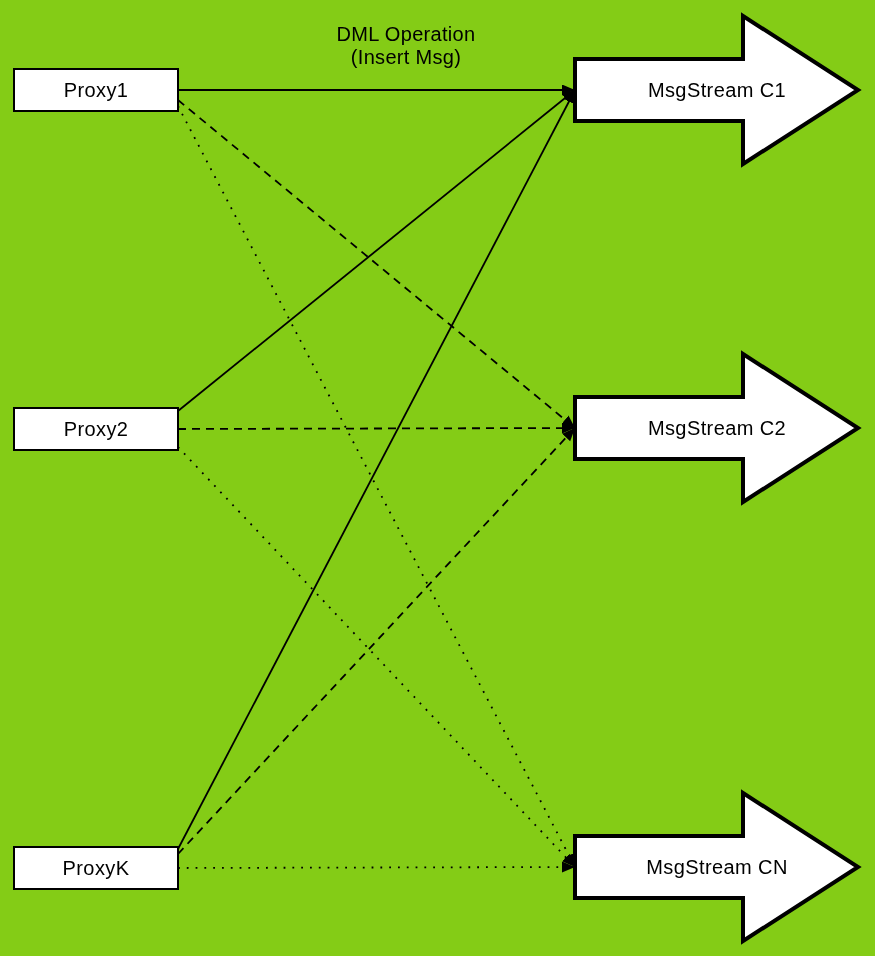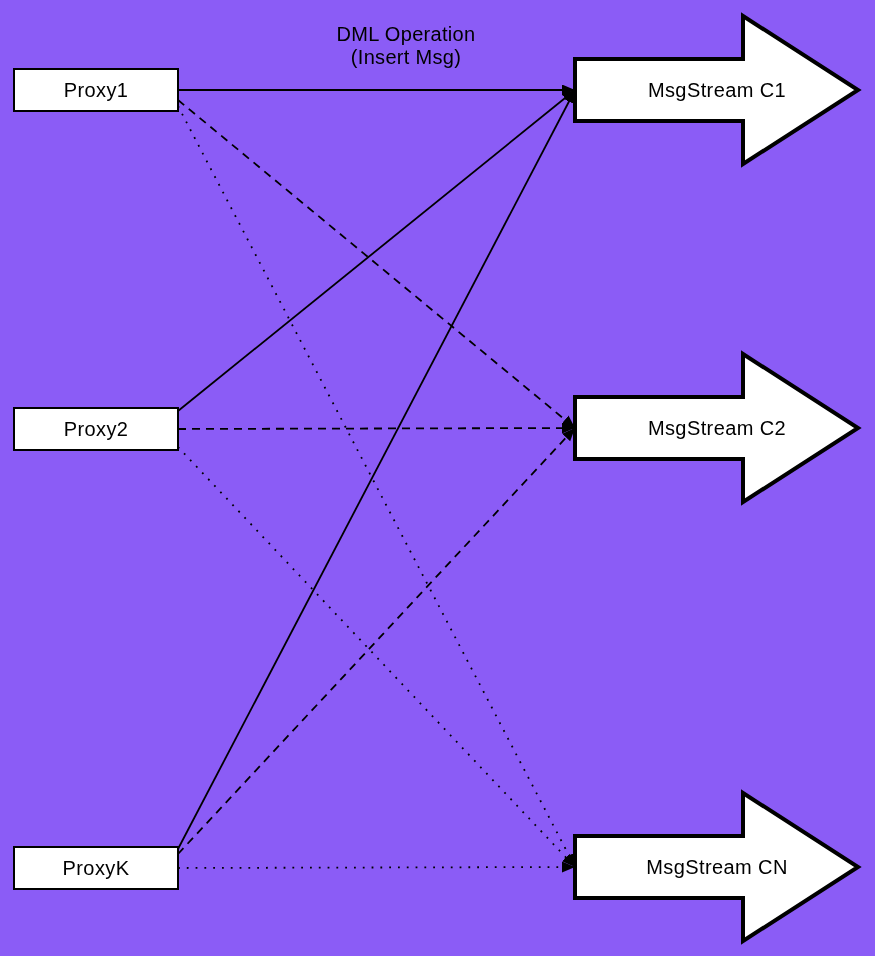--- a/index.html
+++ b/index.html
@@ -5,21 +5,21 @@
   html, body {
     margin: 0;
     padding: 0;
     background: #ffffff;
     font-family: "Liberation Sans", sans-serif;
   }
   .canvas-wrap {
     width: 875px;
     height: 956px;
     position: relative;
-    background: #8b5cf6;
+    background: #84cc16;
   }
   svg { display: block; }
   .proxy-rect {
     fill: #ffffff;
     stroke: #000000;
     stroke-width: 2;
   }
   .block-arrow {
     fill: #ffffff;
     stroke: #000000;

